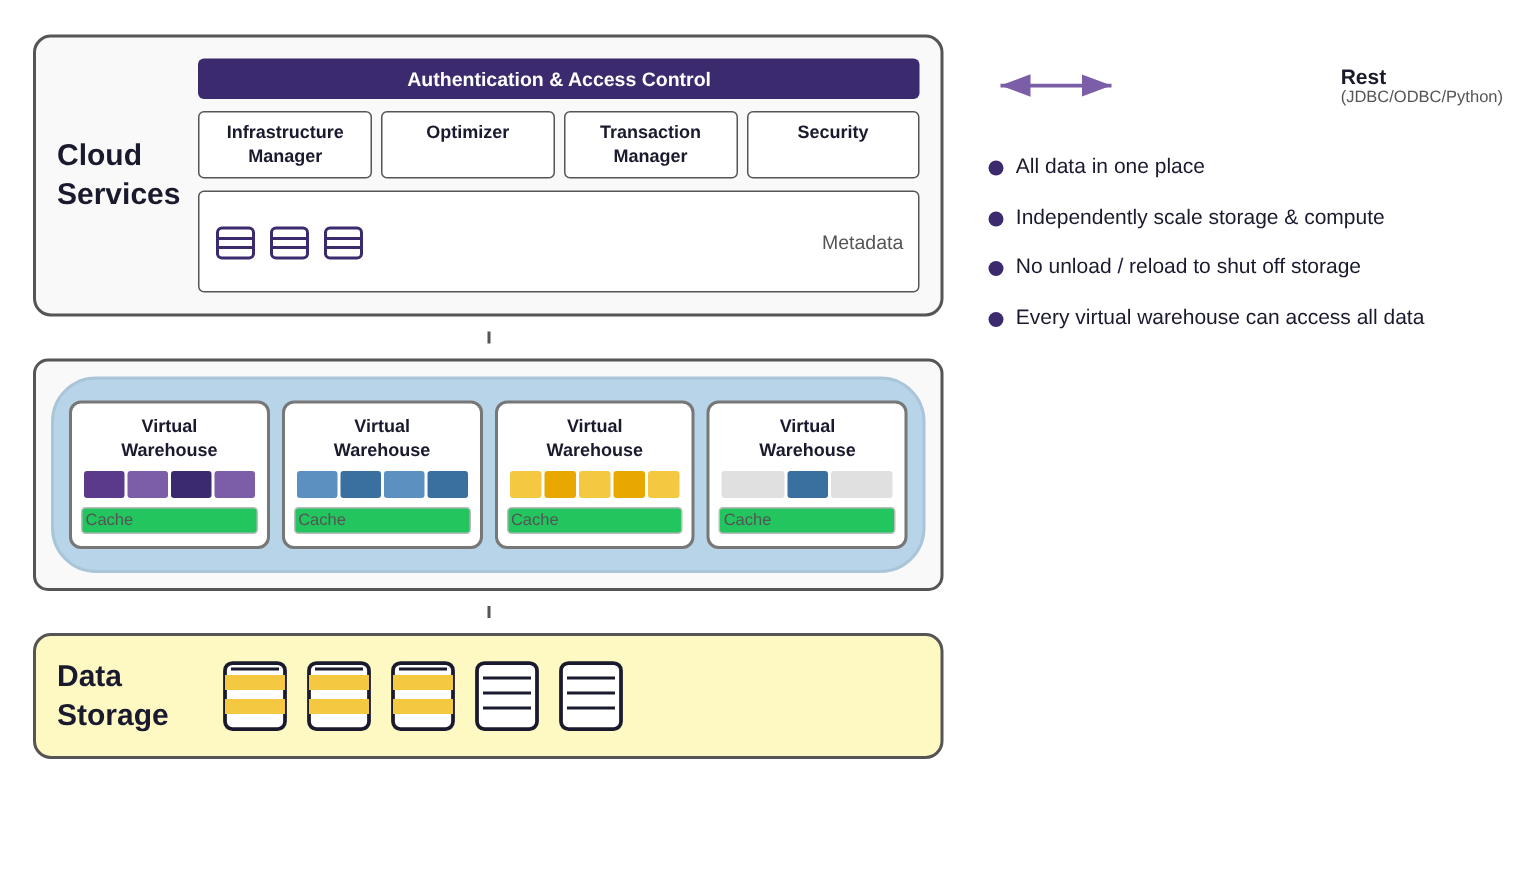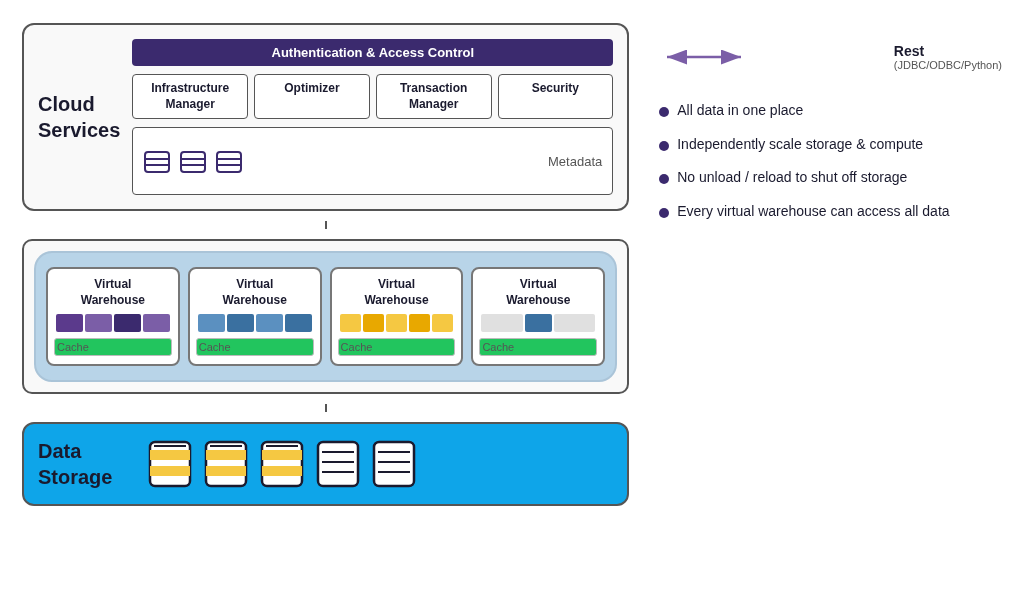--- a/index.html
+++ b/index.html
@@ -97,21 +97,21 @@
       gap: 8px;
       flex: 1;
     }
     .metadata-label {
       font-size: 13px;
       color: #555;
       font-weight: normal;
     }
     .vw-cloud-bg {
       background: #b8d4e8;
-      border-radius: 18px;
+      border-radius: 30px;
       padding: 14px 10px;
       width: 100%;
       display: flex;
       gap: 8px;
       justify-content: center;
       border: 2px solid #aac4d8;
     }
     .vw-outer-box {
       border: 2px solid #555;
       border-radius: 10px;
@@ -160,21 +160,21 @@
       padding: 2px;
       border-radius: 3px;
       background: #22c55e;
     }
 
     
     .data-storage-box {
       border: 2px solid #555;
       border-radius: 12px;
       padding: 14px;
-      background: #0ea5e9;
+      background: #fef9c3;
       display: flex;
       flex-direction: row;
       align-items: center;
       gap: 20px;
     }
     .ds-label {
       font-size: 20px;
       font-weight: bold;
       color: #1a1a2e;
       min-width: 90px;

